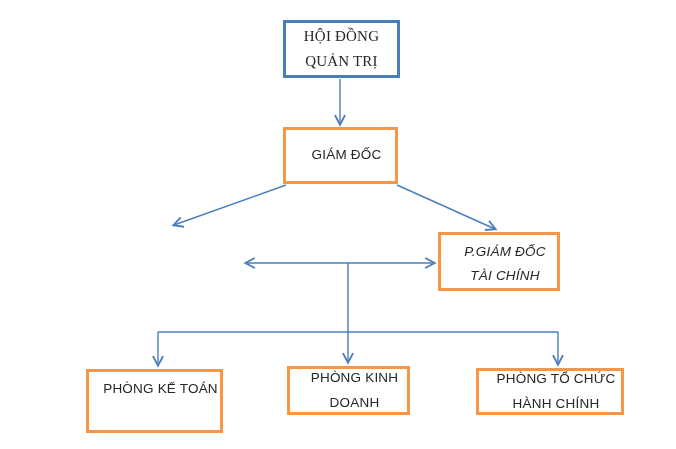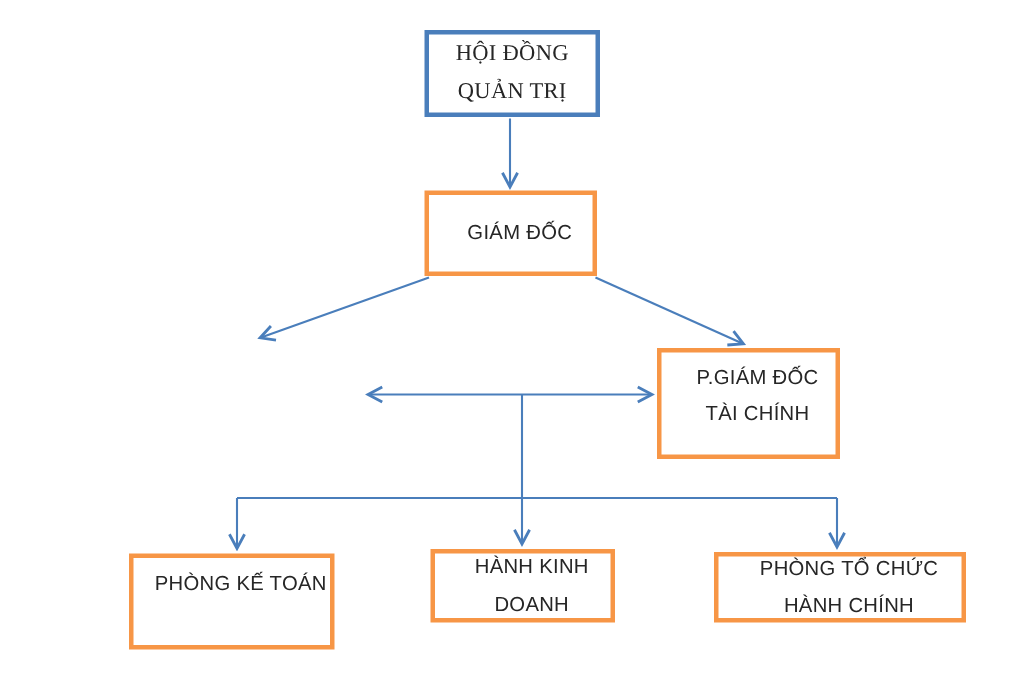--- a/index.html
+++ b/index.html
@@ -45,24 +45,24 @@
   }
   .node.orange {
     border: 3px solid #F79646;
   }
   .node.vtop {
     align-items: flex-start;
   }
   #node-board          { left: 283px; top:  20px; width: 117px; height: 58px; padding: 0 6px; }
   #node-director       { left: 283px; top: 127px; width: 115px; height: 57px; }
   #node-deputy-projects{ left: 107px; top: 228px; width: 133px; height: 64px; padding-top: 4px; }
-  #node-deputy-finance { left: 438px; top: 232px; width: 122px; height: 74px; padding-top: 5px; }
+  #node-deputy-finance { left: 438px; top: 232px; width: 122px; height: 59px; padding-top: 5px; font-style: italic; }
   #node-dept-accounting{ left:  86px; top: 369px; width: 137px; height: 64px; padding-top: 5px; }
   #node-dept-business  { left: 287px; top: 366px; width: 123px; height: 49px; }
-  #node-dept-admin     { left: 476px; top: 368px; width: 168px; height: 47px; }
+  #node-dept-admin     { left: 476px; top: 368px; width: 148px; height: 47px; }
 </style>
 </head>
 <body>
 
 <div class="canvas">
 
   <svg class="edges-layer" width="676" height="449" viewBox="0 0 676 449" xmlns="http://www.w3.org/2000/svg">
     <defs>
       <marker id="ah" viewBox="0 0 10 10" refX="8" refY="5" markerWidth="9" markerHeight="9" orient="auto-start-reverse">
         <path d="M1,1 L8.5,5 L1,9" fill="none" stroke="#4A7EBB" stroke-width="1.5"></path>
@@ -91,20 +91,20 @@
 
   <div class="node orange vtop" id="node-deputy-finance">
     <span>P.GIÁM ĐỐC TÀI CHÍNH</span>
   </div>
 
   <div class="node orange vtop" id="node-dept-accounting">
     <span>PHÒNG KẾ TOÁN</span>
   </div>
 
   <div class="node orange" id="node-dept-business">
-    <span>HÀNH KINH DOANH</span>
+    <span>PHÒNG KINH DOANH</span>
   </div>
 
   <div class="node orange" id="node-dept-admin">
     <span>PHÒNG TỔ CHỨC HÀNH CHÍNH</span>
   </div>
 
 </div>
 
 </body></html>

